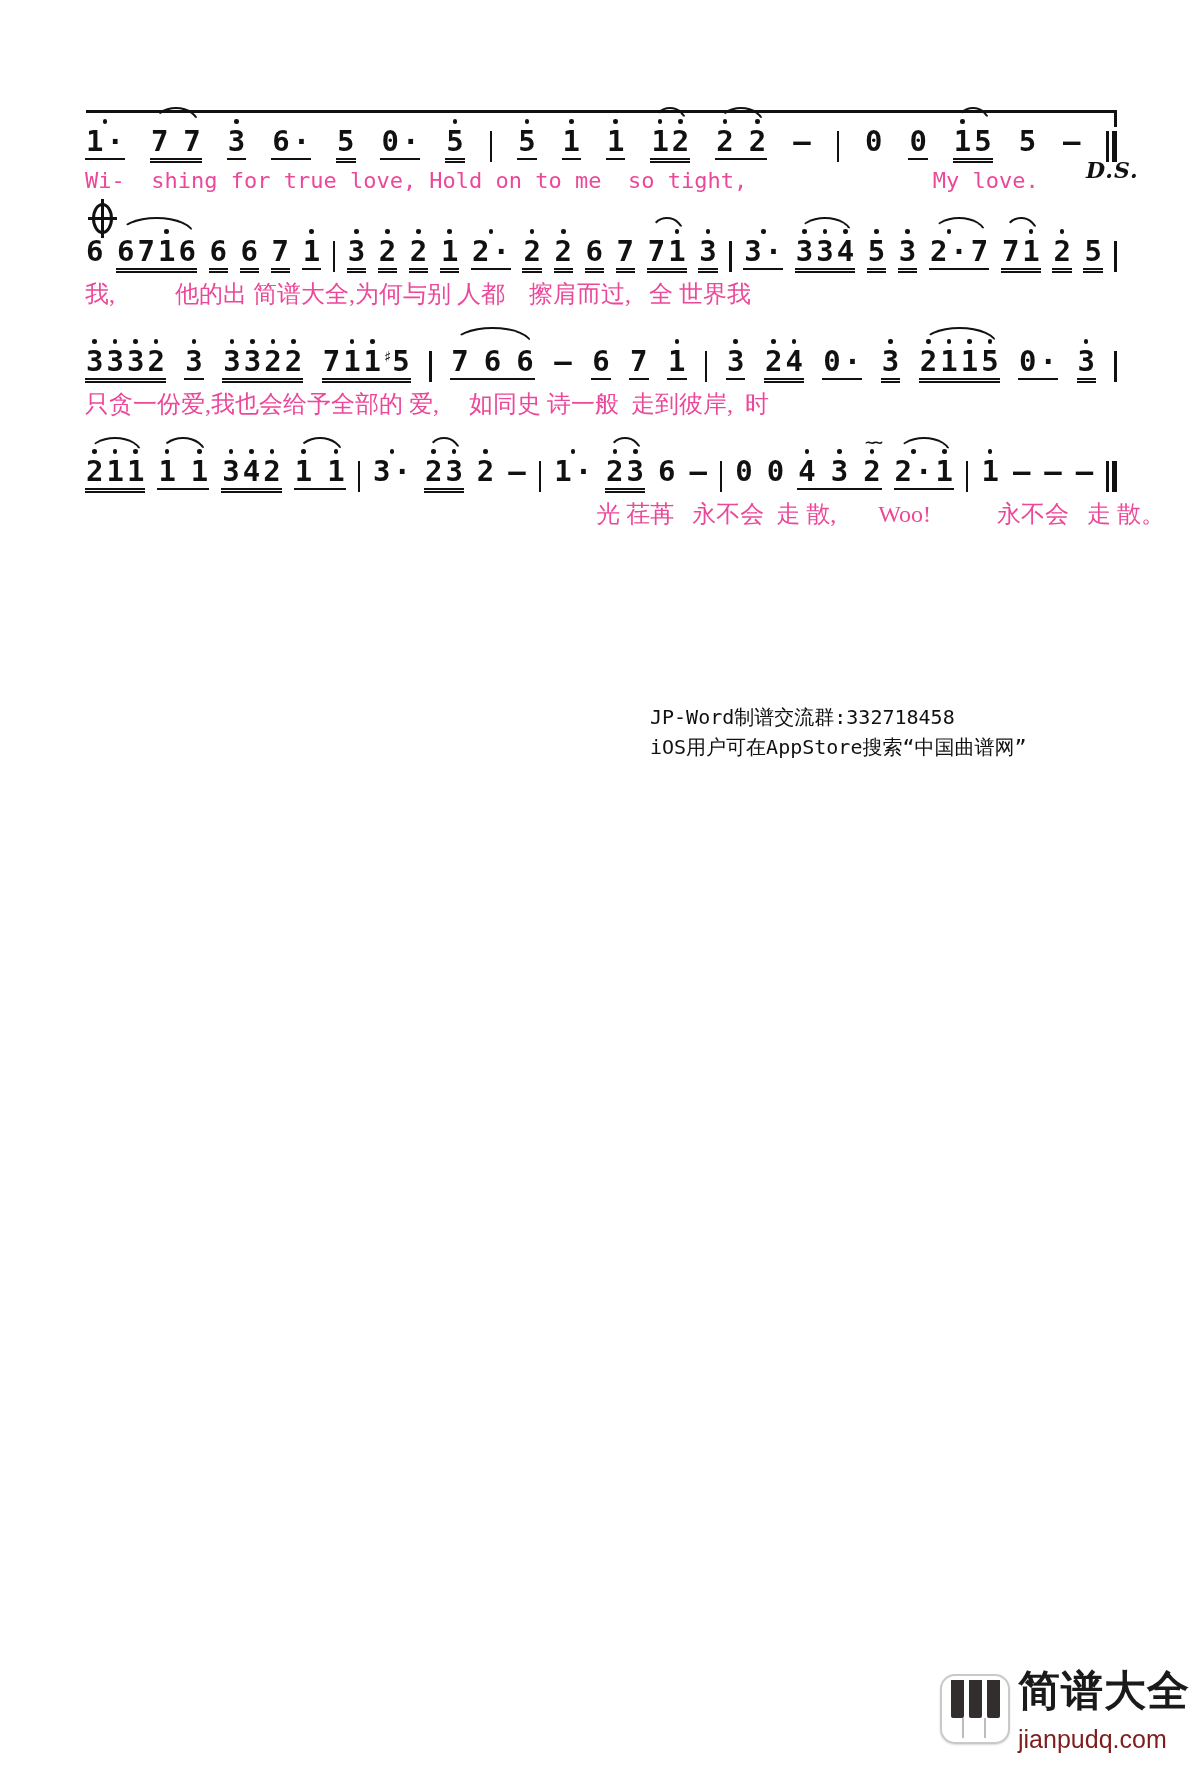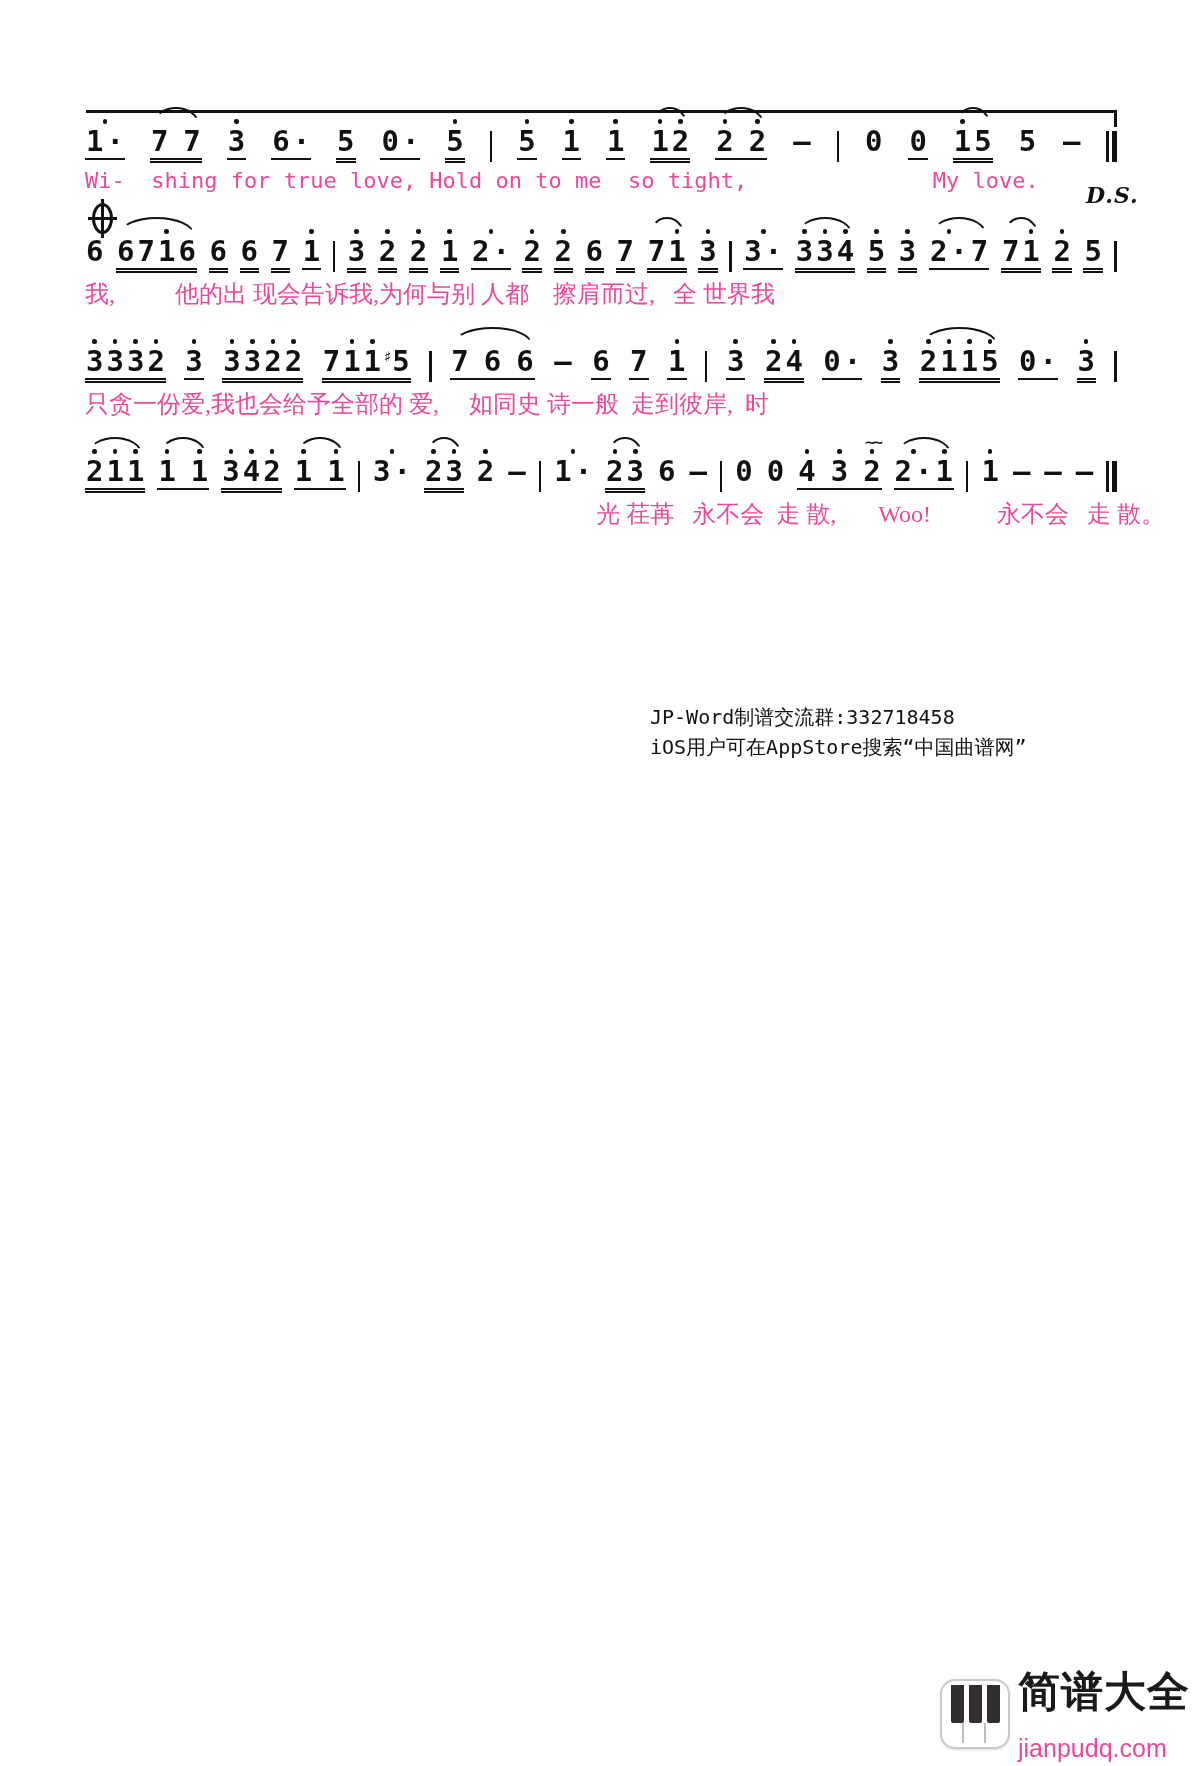--- a/index.html
+++ b/index.html
@@ -45,40 +45,40 @@
   .bar{width:2.5px;height:31px;background:#111;margin-top:13px;}
   .final{display:inline-flex;gap:3px;margin-top:13px;}
   .final i{display:block;height:31px;background:#111;}
   .final .thin{width:2.5px;} .final .thick{width:5px;}
 
   
   .lyr{position:absolute;left:85px;width:1080px;white-space:pre;color:#ec4899;}
   .lyr.en{font:22px "DejaVu Sans Mono",monospace;}
   .lyr.zh{font:24px "Liberation Serif","DejaVu Serif",serif;}
   .lyr1{top:168px;} .lyr2{top:278px;} .lyr3{top:388px;} .lyr4{top:498px;text-align:right;}
-  .ds{position:absolute;left:1086px;top:182px;
+  .ds{position:absolute;left:1086px;top:157px;
       font:italic bold 22px "DejaVu Serif",serif;letter-spacing:1px;}
 
   
   .credit{position:absolute;left:85px;top:631px;font:20px "DejaVu Sans Mono",monospace;}
   .foot{position:absolute;left:85px;font:20px "DejaVu Sans Mono",monospace;white-space:pre;}
   .f1l{top:692px;} .f2l{top:722px;}
   .fr{left:650px;margin-top:12px;}
 
   
-  .wm{position:absolute;right:10px;bottom:3px;display:flex;align-items:center;gap:8px;}
+  .wm{position:absolute;right:10px;bottom:12px;display:flex;align-items:center;gap:8px;}
   .pico{position:relative;width:66px;height:66px;border:2px solid #c9c9c9;border-radius:15px;
         background:#fff;box-shadow:0 1px 2px rgba(0,0,0,.15);overflow:hidden;}
   .pico .bk{position:absolute;top:4px;width:13px;height:38px;background:#332e2e;border-radius:0 0 2px 2px;}
   .bk1{left:9px;} .bk2{left:27px;} .bk3{left:45px;}
   .pico .wl{position:absolute;top:42px;bottom:4px;width:2px;background:#bdbdbd;}
   .wl1{left:20px;} .wl2{left:42px;}
   .wtxt{display:flex;flex-direction:column;align-items:flex-start;line-height:1;}
   .wtitle{font:bold 42px "Liberation Sans","DejaVu Sans",sans-serif;color:#1a1a1a;letter-spacing:1px;}
-  .wdomain{font:25px "Liberation Sans","DejaVu Sans",sans-serif;color:#ec4899;margin-top:14px;}
+  .wdomain{font:25px "Liberation Sans","DejaVu Sans",sans-serif;color:#7f1d1d;margin-top:6px;}
 </style>
 </head>
 <body>
 
 <div class="page">
 
   <div class="bracket"></div>
   <div class="coda"></div>
 
   <div class="notes notes1">
@@ -512,21 +512,21 @@
       <span class="cl u2">
         <span class="note">
           <span class="od"></span>
           <span class="dr">
             <span class="dg">5</span>
           </span>
         </span>
       </span>
       <span class="bar"></span>
     </div>
-  <div class="lyr zh lyr2">我,          他的出 现会告诉我,为何与别 人都    擦肩而过,   全 世界我</div>
+  <div class="lyr zh lyr2">我,          他的出 简谱大全,为何与别 人都    擦肩而过,   全 世界我</div>
 
   <div class="notes notes3">
       <span class="cl u2">
         <span class="note">
           <span class="od on"></span>
           <span class="dr">
             <span class="dg">3</span>
           </span>
         </span>
         <span class="note">

